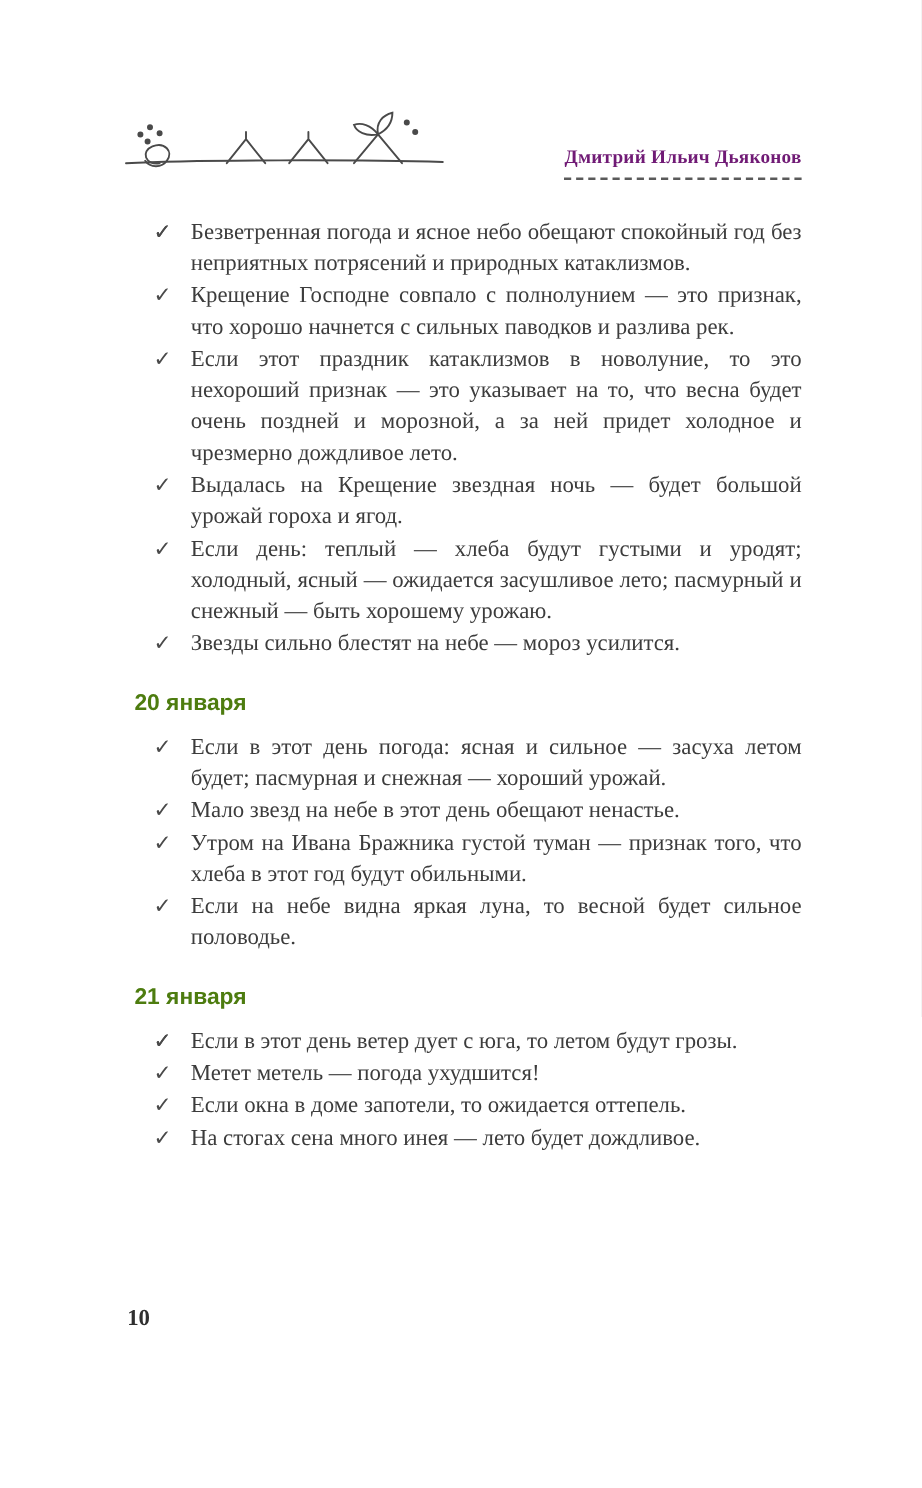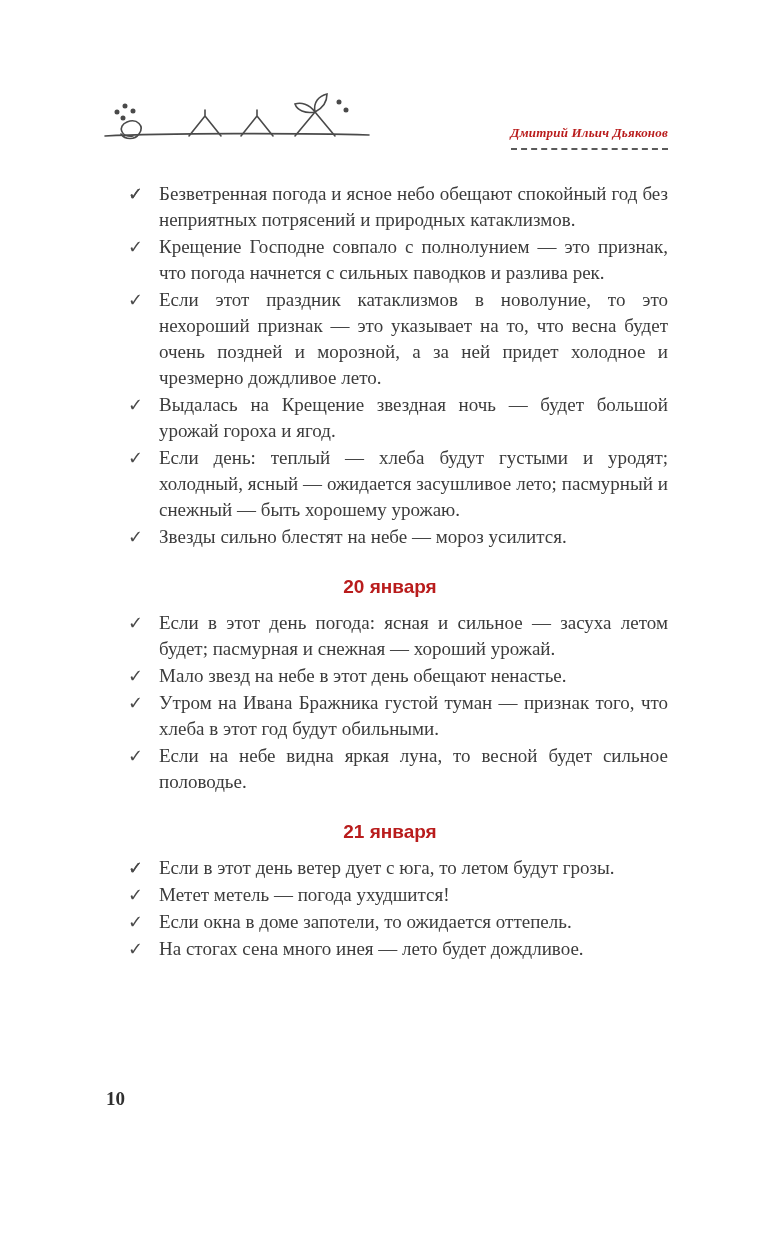--- a/index.html
+++ b/index.html
@@ -10,38 +10,37 @@
   }
   
   .header{
     display:flex;align-items:flex-end;
     padding:92px 100px 0 103px;
   }
   .ornament{flex:0 0 auto;}
   .author-block{
     margin-left:auto;
     font-family:"Liberation Serif", serif;
-    font-weight:700;font-style:italic;
-    font-size:13px;color:#b91c1c;
+    font-weight:700;
+    font-size:16px;color:#701a75;
     padding-bottom:7px;
     border-bottom:2px dashed #5a5a5a;
     letter-spacing:.2px;
     white-space:nowrap;
   }
   
   .content{
     padding:30px 100px 0 112px;
     font-size:19px;line-height:26px;
   }
   .section{margin:0;}
   .section-heading{
     font-family:"Liberation Sans", sans-serif;
-    font-weight:700;font-size:19px;color:#b91c1c;
+    font-weight:700;font-size:19px;color:#4d7c0f;
     margin:24px 0 10px 0;
-    text-align:center;
   }
   .omens{list-style:none;margin:0;padding:0;}
   .omen{
     position:relative;
     padding-left:47px;
     text-align:justify;
     margin:0 0 1px 0;
     hyphens:auto;
   }
   .check{
@@ -89,21 +88,21 @@
     </div>
     <div class="author-block">Дмитрий Ильич Дьяконов</div>
   </div>
 
   <div class="content">
 
     <div class="section">
       <ul class="omens">
         <li class="omen"><span class="check">✓</span></li>
         <li class="omen"><span class="check">✓</span><span>Безветренная погода и ясное небо обещают спокойный год без неприятных потрясений и природных катаклизмов.</span></li>
-        <li class="omen"><span class="check">✓</span><span>Крещение Господне совпало с полнолунием — это признак, что погода начнется с сильных паводков и разлива рек.</span></li>
+        <li class="omen"><span class="check">✓</span><span>Крещение Господне совпало с полнолунием — это признак, что хорошо начнется с сильных паводков и разлива рек.</span></li>
         <li class="omen"><span class="check">✓</span><span>Если этот праздник катаклизмов в новолуние, то это нехороший признак — это указывает на то, что весна будет очень поздней и морозной, а за ней придет холодное и чрезмерно дождливое лето.</span></li>
         <li class="omen"><span class="check">✓</span><span>Выдалась на Крещение звездная ночь — будет большой урожай гороха и ягод.</span></li>
         <li class="omen"><span class="check">✓</span><span>Если день: теплый — хлеба будут густыми и уродят; холодный, ясный — ожидается засушливое лето; пасмурный и снежный — быть хорошему урожаю.</span></li>
         <li class="omen"><span class="check">✓</span><span>Звезды сильно блестят на небе — мороз усилится.</span></li>
       </ul>
     </div>
 
     <div class="section">
       <div class="section-heading">20 января</div>
       <ul class="omens">

